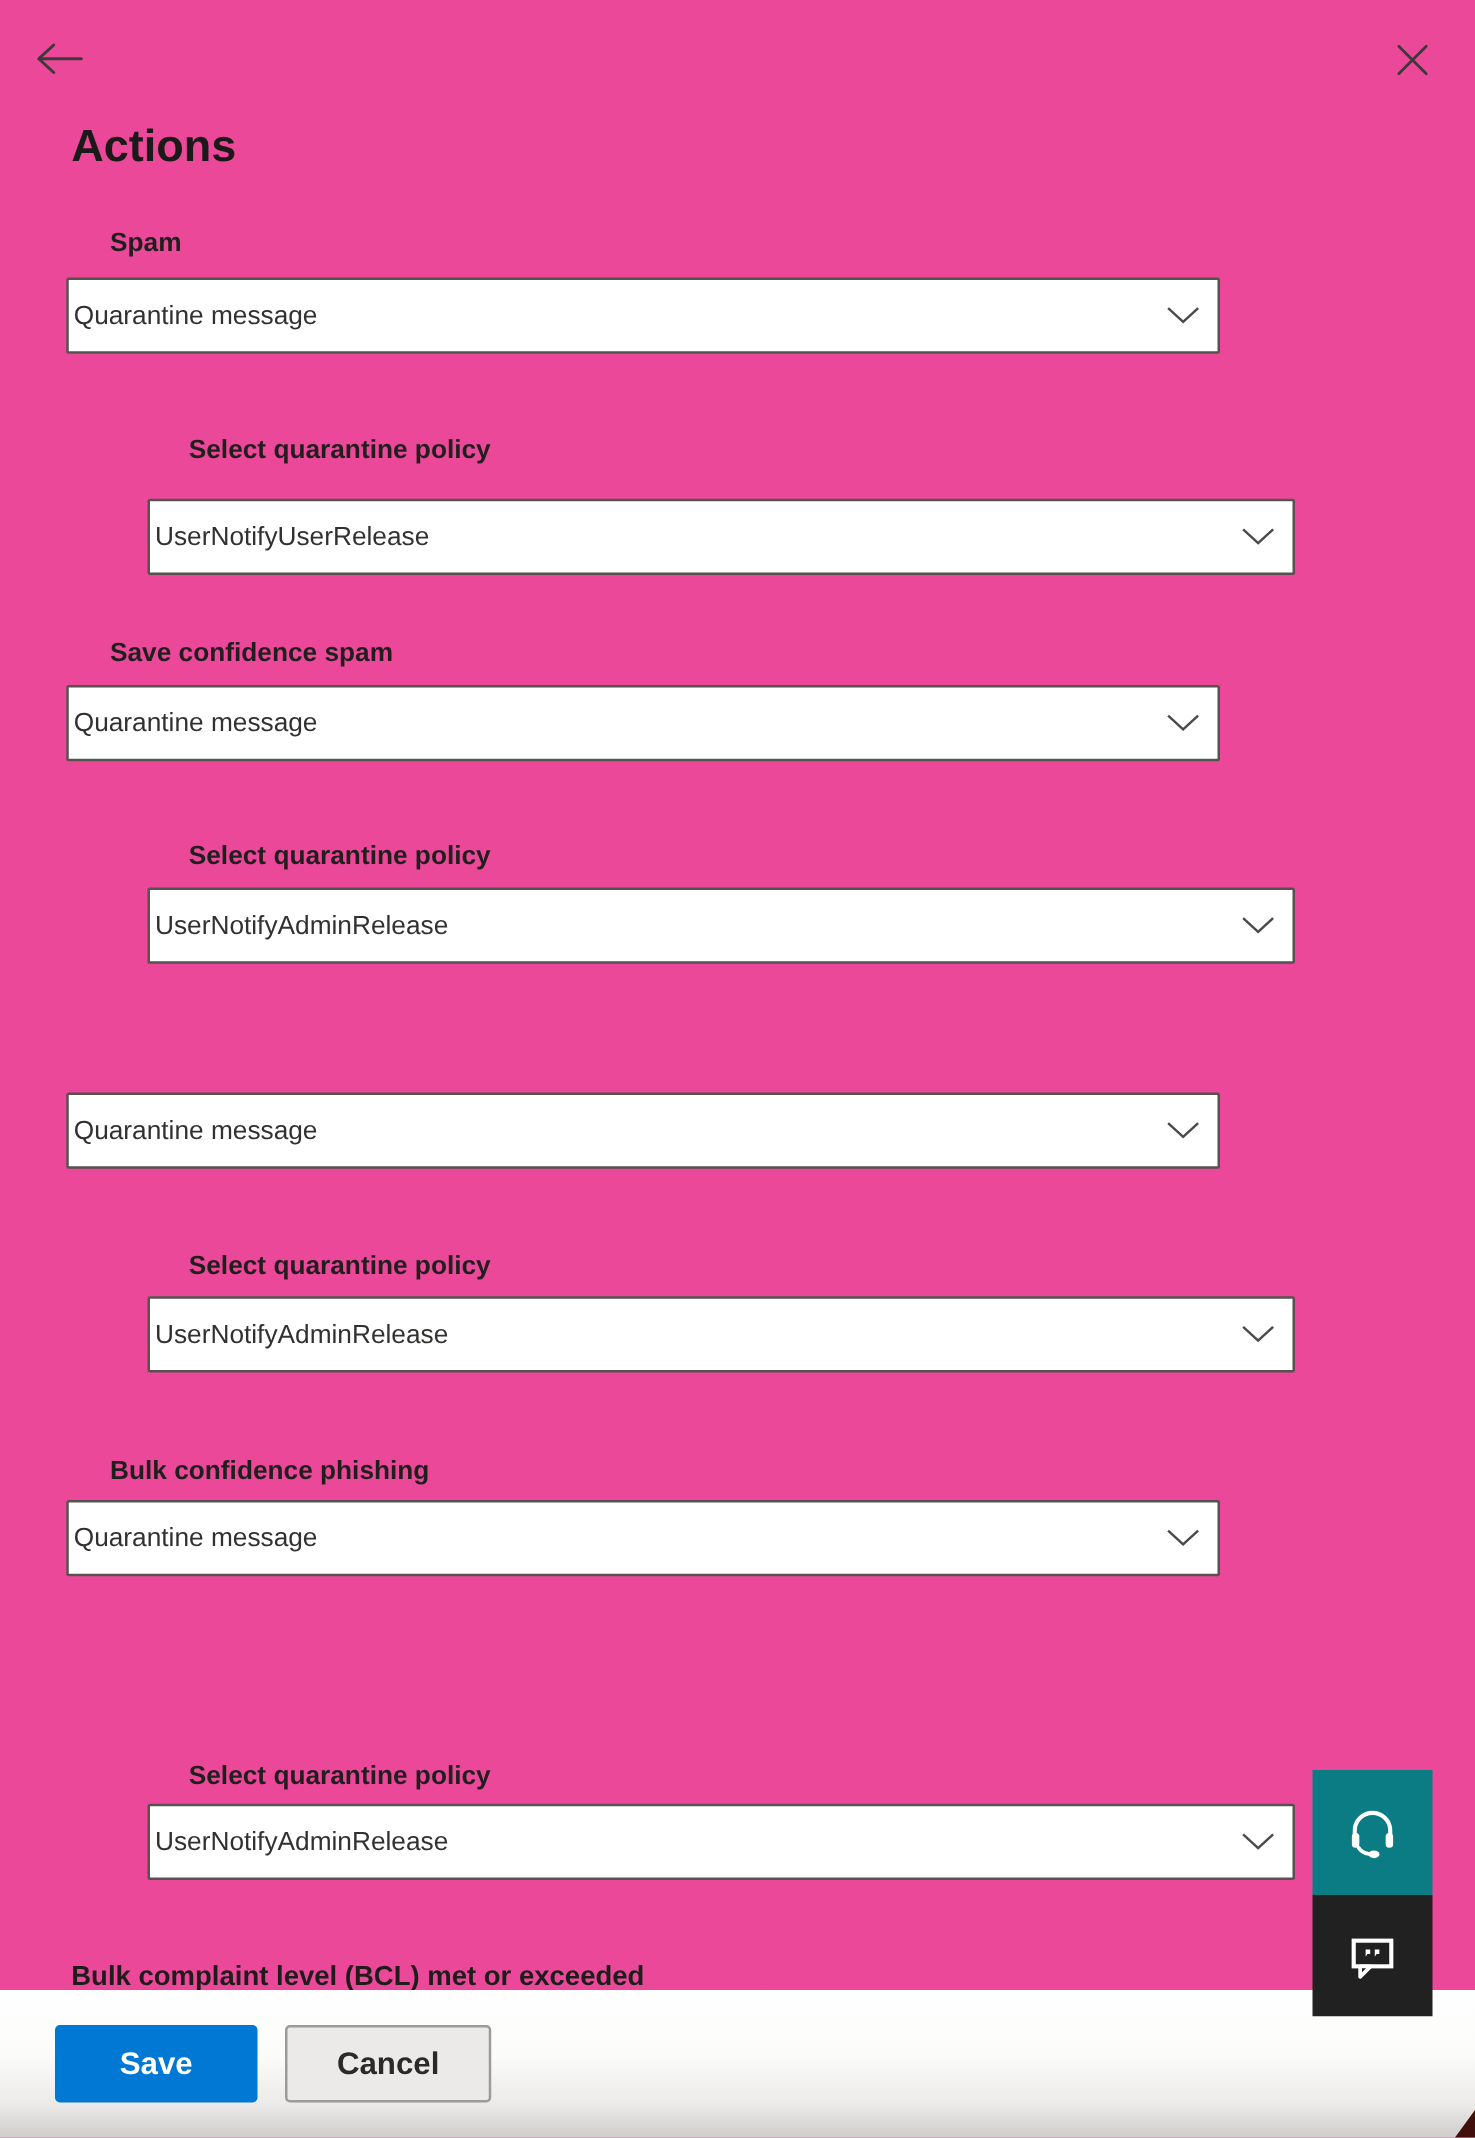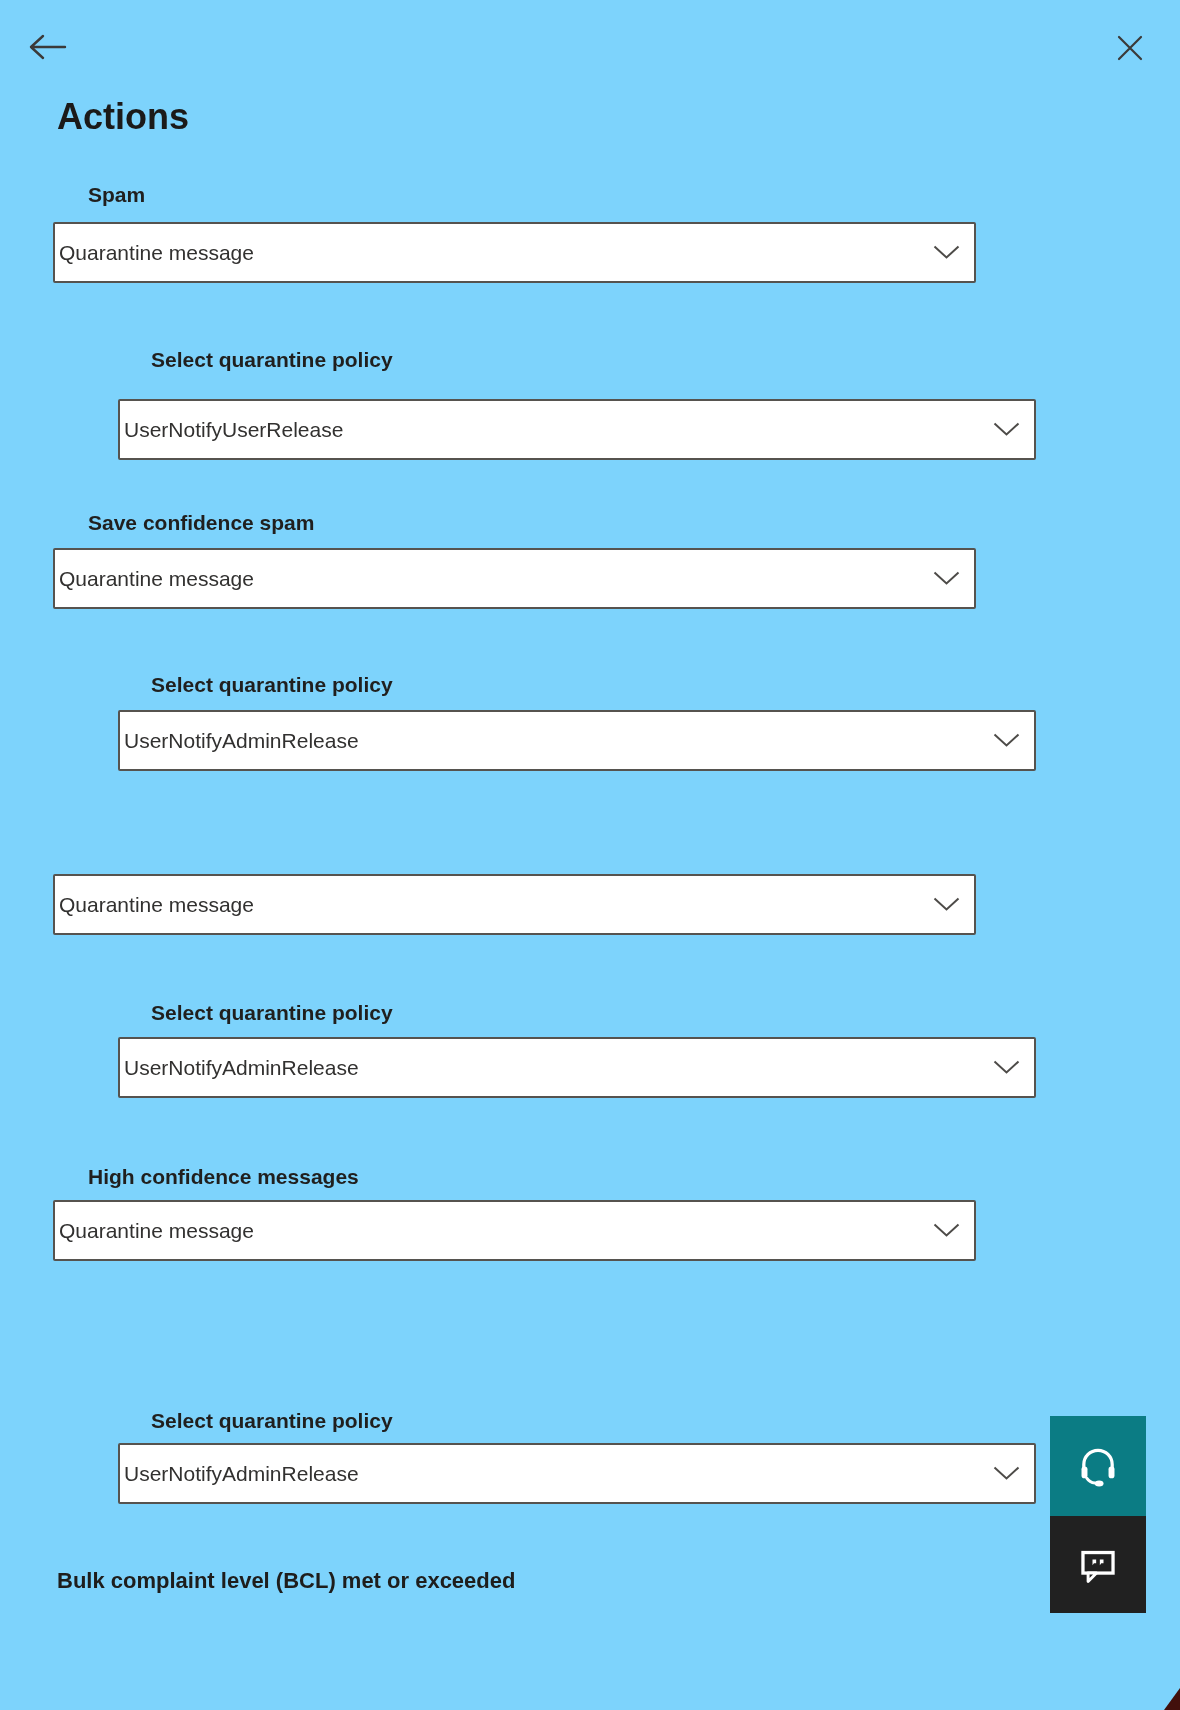--- a/index.html
+++ b/index.html
@@ -1,21 +1,21 @@
 <!DOCTYPE html>
 <html><head>
 <meta charset="utf-8">
 <style>
   html,body{margin:0;padding:0;}
   body{
     width:1180px;height:1710px;overflow:hidden;background:#ffffff;
     font-family:"Liberation Sans","DejaVu Sans",sans-serif;
     -webkit-font-smoothing:antialiased;
   }
-  .panel{position:relative;width:1180px;height:1710px;background:#7dd3fc;}
+  .panel{position:relative;width:1180px;height:1710px;background:#ec4899;}
 
   .icon-btn{
     position:absolute;background:none;border:none;padding:4px;cursor:pointer;
     display:flex;align-items:center;justify-content:center;
   }
   .title{
     position:absolute;left:57px;top:95px;font-size:36px;line-height:44px;
     font-weight:700;color:#1b1a19;
   }
   .flabel{
@@ -136,21 +136,21 @@
   <div class="flabel" style="left:120px;top:1000px;">Select quarantine policy</div>
   <div class="selectbox" style="left:118px;top:1037px;width:896px;">
     <span class="val">UserNotifyAdminRelease</span>
     <span class="chev">
       <svg width="27" height="15" viewBox="0 0 27 15" fill="none">
           <path d="M1.5 1.5 L13.5 12.5 L25.5 1.5" stroke="#4d4b48" stroke-width="2"></path>
         </svg>
     </span>
   </div>
 
-  <div class="flabel" style="left:57px;top:1164px;">High confidence messages</div>
+  <div class="flabel" style="left:57px;top:1164px;">Bulk confidence phishing</div>
   <div class="selectbox" style="left:53px;top:1200px;width:901px;">
     <span class="val">Quarantine message</span>
     <span class="chev">
       <svg width="27" height="15" viewBox="0 0 27 15" fill="none">
           <path d="M1.5 1.5 L13.5 12.5 L25.5 1.5" stroke="#4d4b48" stroke-width="2"></path>
         </svg>
     </span>
   </div>
 
 
@@ -159,20 +159,24 @@
     <span class="val">UserNotifyAdminRelease</span>
     <span class="chev">
       <svg width="27" height="15" viewBox="0 0 27 15" fill="none">
           <path d="M1.5 1.5 L13.5 12.5 L25.5 1.5" stroke="#4d4b48" stroke-width="2"></path>
         </svg>
     </span>
   </div>
 
   <div class="next-heading">Bulk complaint level (BCL) met or exceeded</div>
 
+  <div class="footer">
+    <button class="btn btn-save">Save</button>
+    <button class="btn btn-cancel">Cancel</button>
+  </div>
 
   <button class="side-btn side-help">
     <span style="display:flex;">
       <svg width="46" height="46" viewBox="0 0 24 24" fill="none">
         <path d="M4.6 14.2 v-3.0 a7.4 7.4 0 0 1 14.8 0 v3.0" stroke="#ffffff" stroke-width="1.7" stroke-linecap="round"></path>
         <rect x="3.4" y="12.2" width="3.1" height="6.2" rx="1.5" fill="#ffffff"></rect>
         <rect x="17.5" y="12.2" width="3.1" height="6.2" rx="1.5" fill="#ffffff"></rect>
         <path d="M6.2 18.4 q1.4 2.2 4.2 2.5" stroke="#ffffff" stroke-width="1.6" stroke-linecap="round"></path>
         <ellipse cx="12.6" cy="21.1" rx="2.3" ry="1.6" fill="#ffffff"></ellipse>
       </svg>

